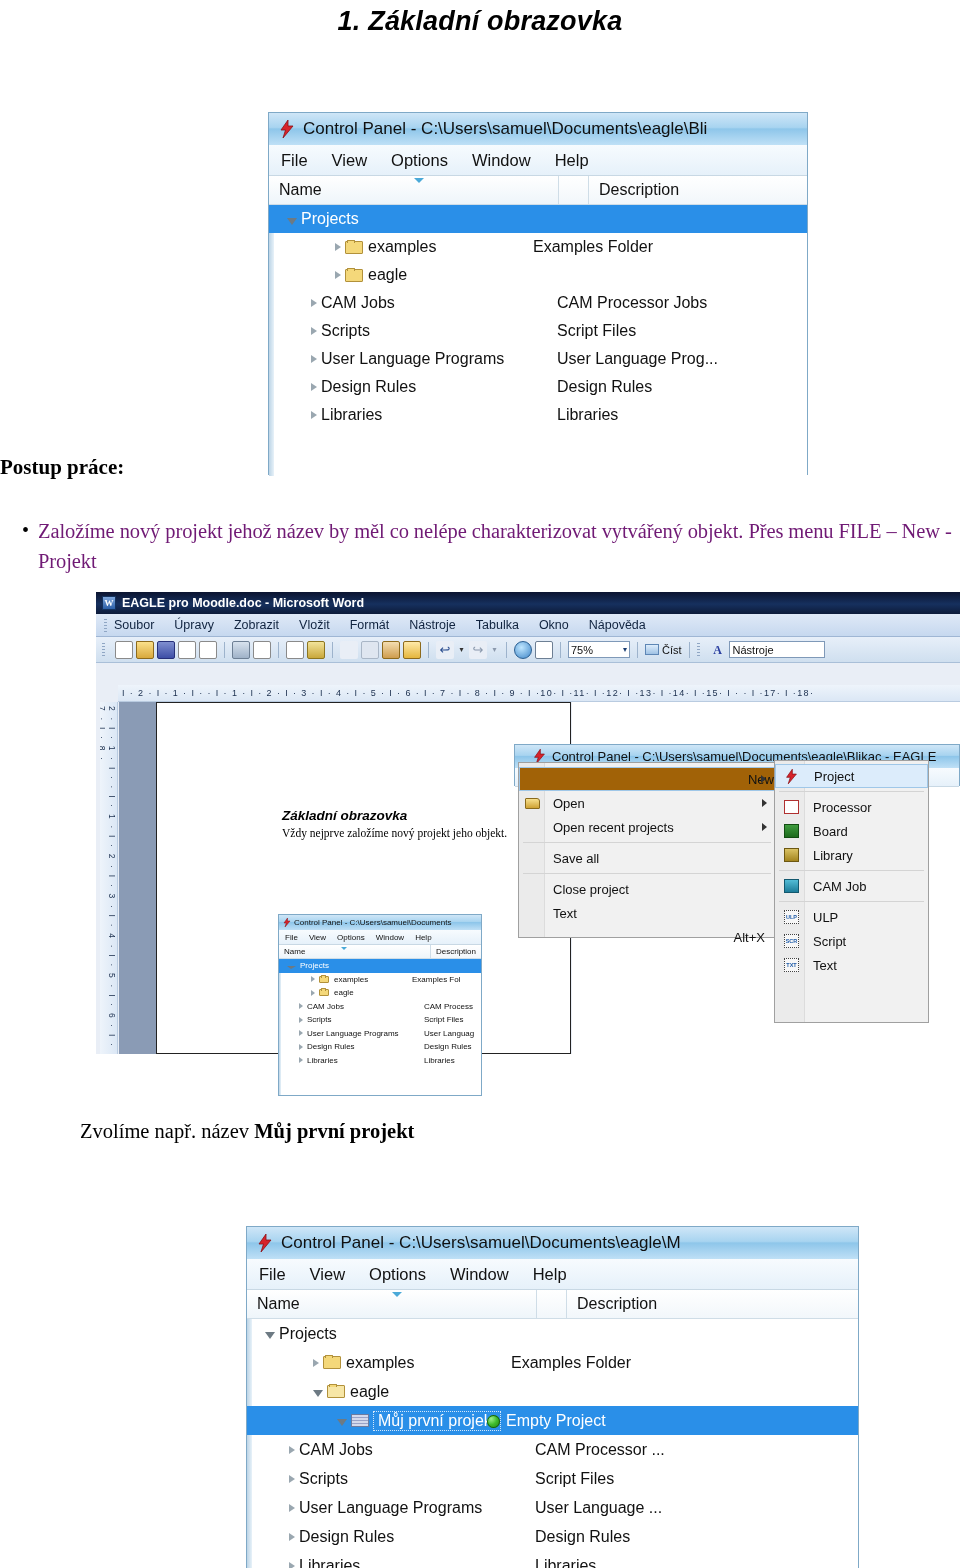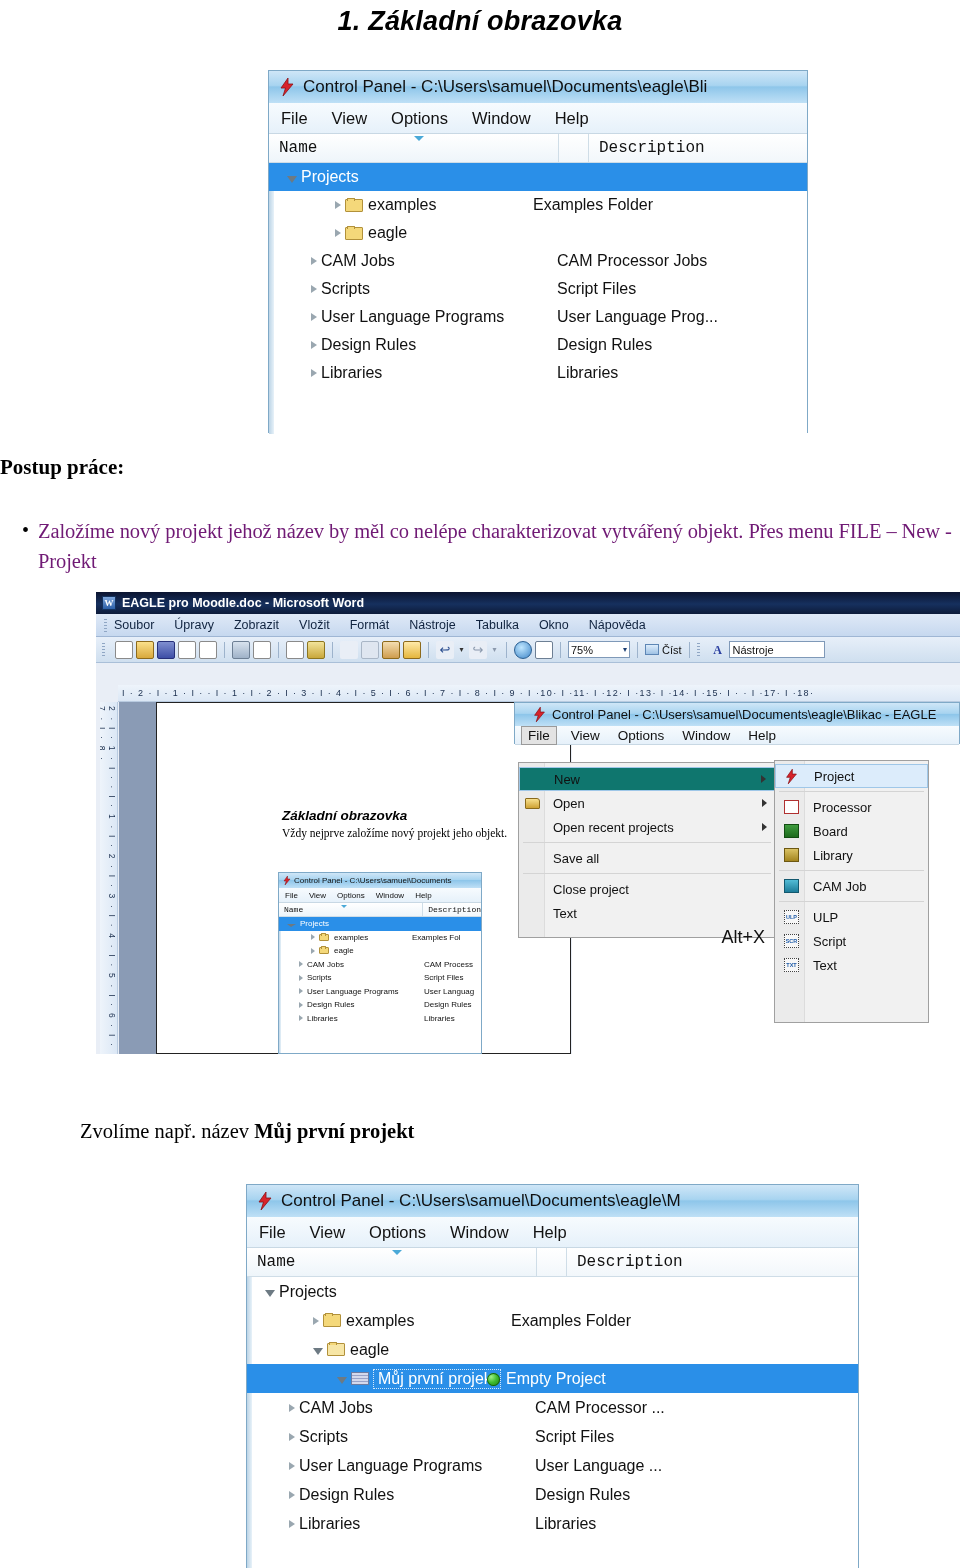--- a/index.html
+++ b/index.html
@@ -41,21 +41,21 @@
     letter-spacing:-.1px;
   }
   .caption-bottom{
     position:absolute; left:80px; top:1120px;
     font-family:"Liberation Serif", serif;
     font-size:20.5px; color:#000;
   }
   .caption-bottom b{ font-weight:bold; }
 
   
-  .eagle-win{ position:absolute; background:#f0f0f0; }
+  .eagle-win{ position:absolute; background:#f0f0f0;margin-top:42px; }
   .eagle-title{
     background:linear-gradient(to bottom,#cfe6f7 0%,#a8d4f0 45%,#8ec6ea 50%,#bfe0f6 100%);
     display:flex; align-items:center;
     font-family:"Liberation Sans", sans-serif;
     color:#101010; white-space:nowrap; overflow:hidden;
   }
   .eagle-icon{
     flex:0 0 auto; position:relative;
   }
   .eagle-icon svg{ display:block; }
@@ -64,21 +64,21 @@
     border-bottom:1px solid #c8d8e4;
     display:flex; align-items:center;
     font-family:"Liberation Sans", sans-serif;
     color:#111; white-space:nowrap;
   }
   .eagle-menubar span{ display:inline-block; }
   .eagle-colhdr{
     display:flex; align-items:center;
     background:linear-gradient(to bottom,#ffffff 0%,#f2f7fb 100%);
     border-bottom:1px solid #cfdde7;
-    font-family:Liberation Mono, monospace;
+    font-family:Liberation Sans, sans-serif;
     color:#111; position:relative;
   }
   .colhdr-name{ position:relative; height:100%; display:flex; align-items:center;
      border-right:1px solid #cfdde7; background:linear-gradient(to bottom,#ffffff,#eef5fa); }
   .colhdr-desc{ height:100%; display:flex; align-items:center; }
   .sortmark{
     position:absolute; top:2px; width:0;height:0;
     border-left:5px solid transparent;border-right:5px solid transparent;
     border-top:5px solid #4aa9d8;
   }
@@ -211,26 +211,26 @@
 
   
   .menu-pop{
     position:absolute; background:#f1f1f1; border:1px solid #a0a0a0;
     font-family:"Liberation Sans", sans-serif; color:#111;
   }
   .menu-gutter{ position:absolute; left:0; top:0; bottom:0; width:26px;
      background:#ebebeb; border-right:1px solid #dcdcdc; }
   .mrow{ position:relative; display:flex; align-items:center; height:24px;
      padding-left:34px; font-size:13px; white-space:nowrap; }
-  .mrow.hl{ background:#0f766e; border:1px solid #9fc7e8; height:24px; }
+  .mrow.hl{ background:#a16207; border:1px solid #9fc7e8; height:24px;justify-content:flex-end; }
   .marrow{ position:absolute; right:8px; width:0;height:0;
      border-top:4px solid transparent;border-bottom:4px solid transparent;
      border-left:5px solid #333; }
   .msep{ height:1px; background:#d4d4d4; margin:3px 4px; }
-  .mshort{ position:absolute; right:10px; font-size:18px;margin-top:48px; }
+  .mshort{ position:absolute; right:10px; font-size:13px;margin-top:48px; }
   .sub-pop{
     position:absolute; background:#f1f1f1; border:1px solid #a0a0a0;
     font-family:"Liberation Sans", sans-serif; color:#111;
   }
   .srow{ position:relative; display:flex; align-items:center; height:24px;
      padding-left:38px; font-size:13px; white-space:nowrap; }
   .srow.hl{ background:#dcecfb; border:1px solid #9fc7e8; }
   .sicon{ position:absolute; left:9px; width:17px; height:15px; }
   .tiny-ico{ border:1px dotted #444; background:#f7f7f7; width:15px;height:14px;
      display:flex;align-items:center;justify-content:center;

